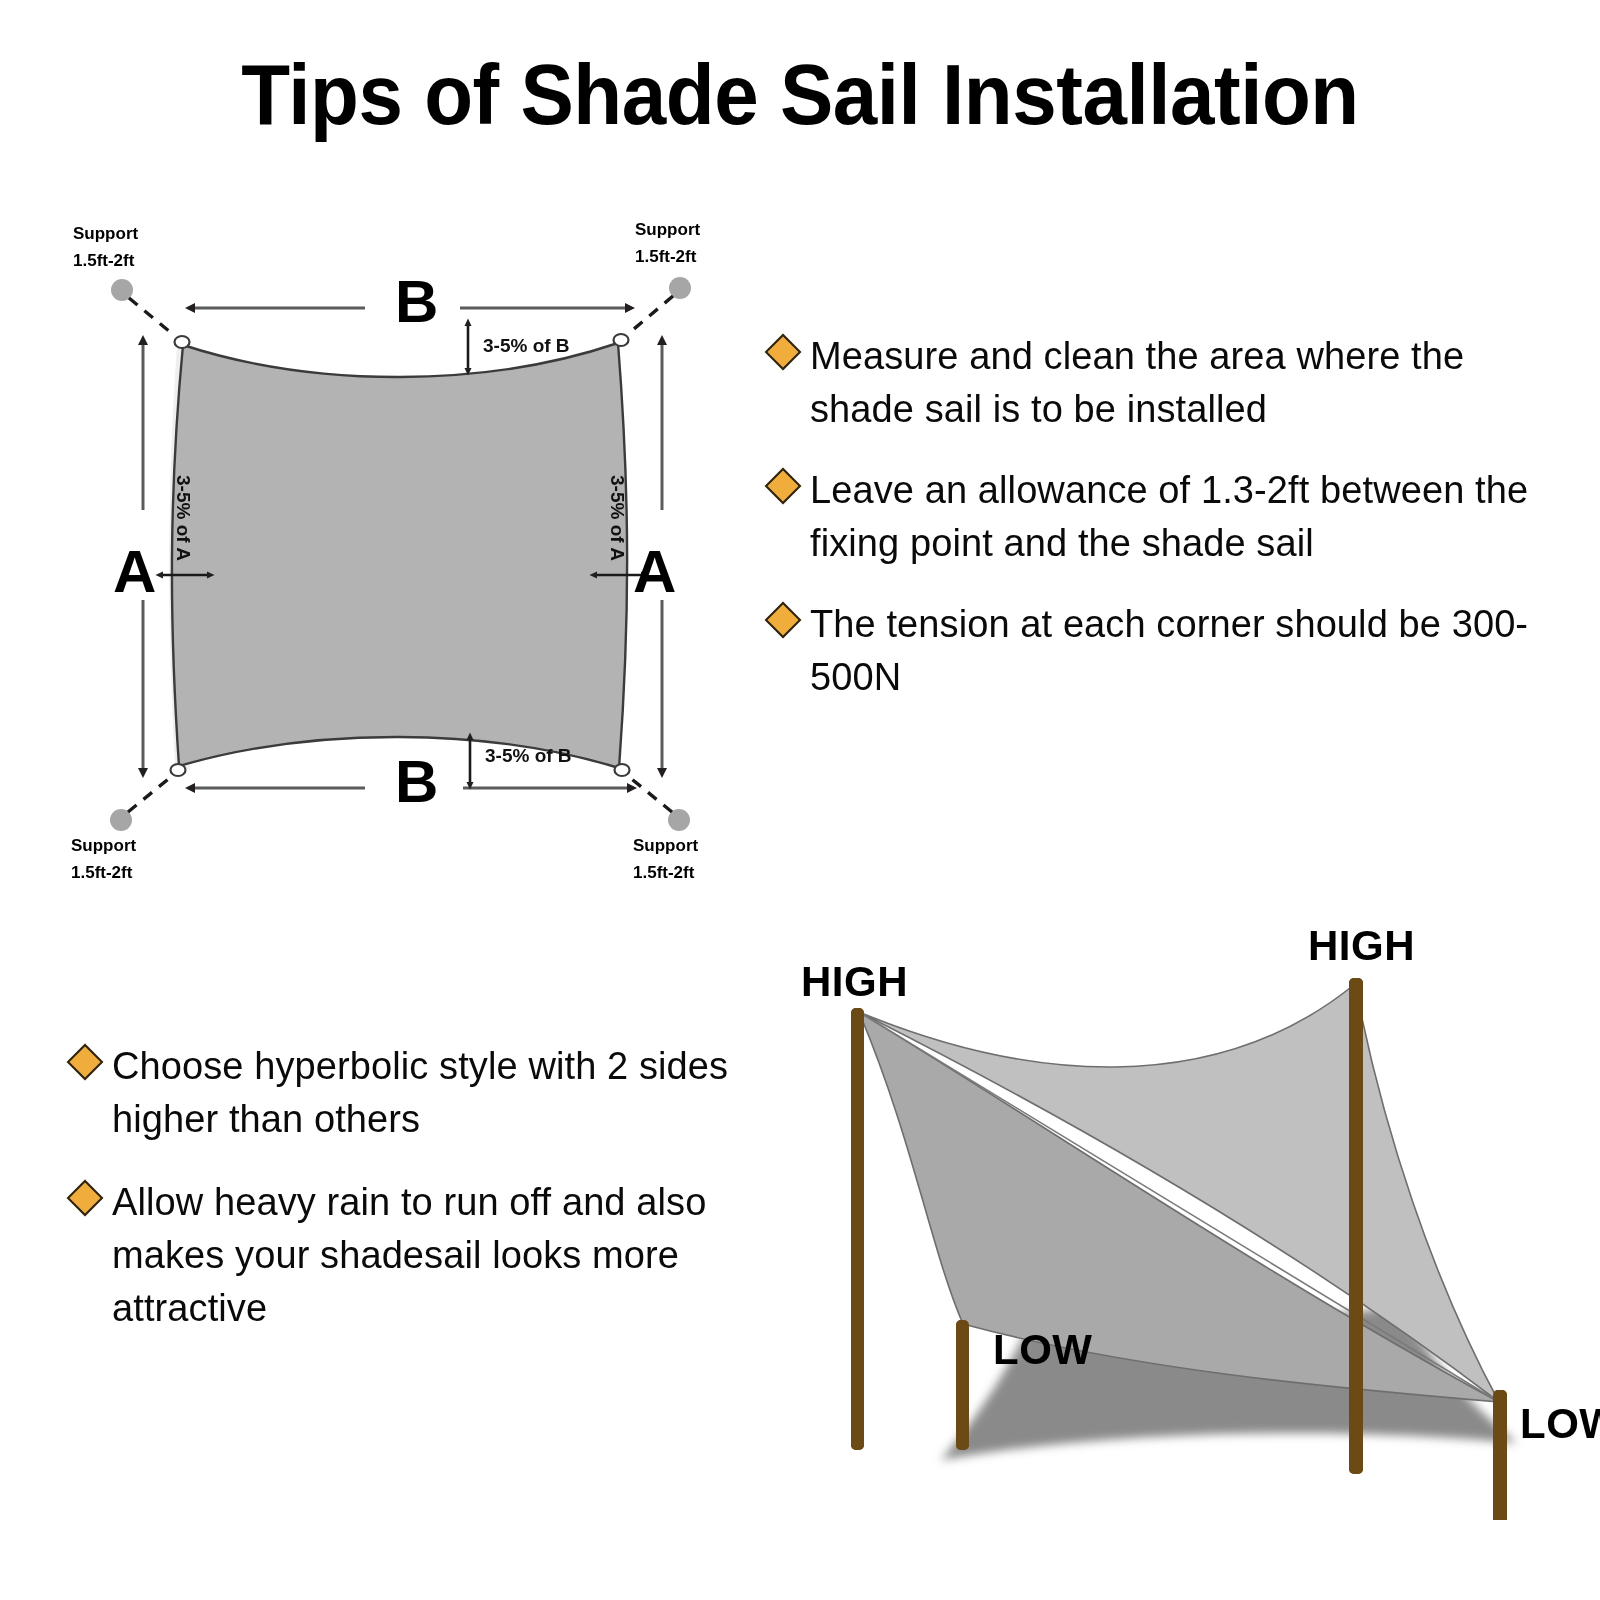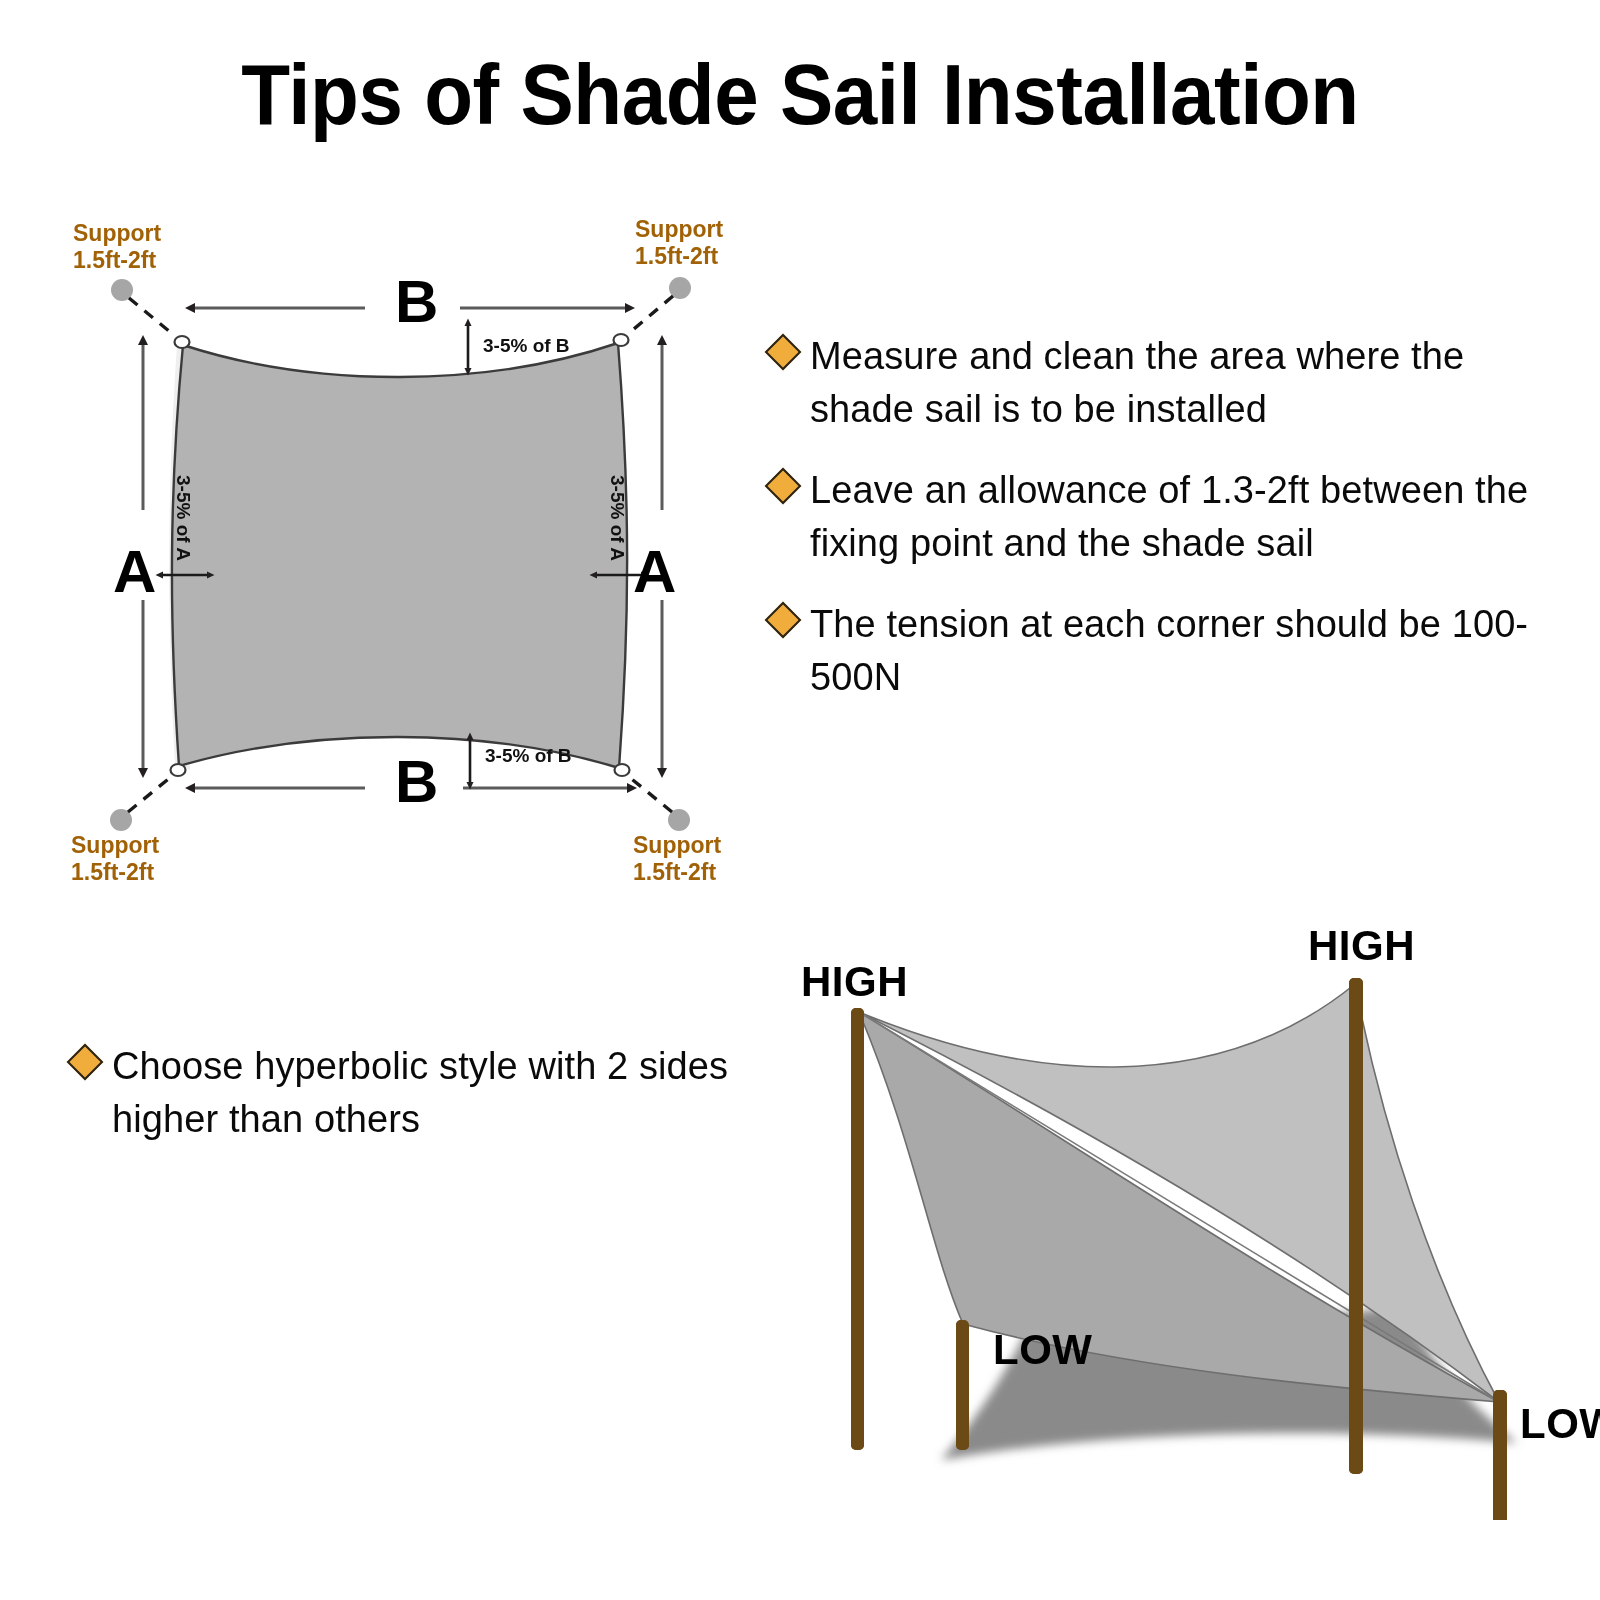--- a/index.html
+++ b/index.html
@@ -37,23 +37,23 @@
     position: absolute;
     left: 55px; top: 200px;
     width: 740px; height: 700px;
   }
   #sail-diagram svg { display: block; }
 
   .sd-label {
     position: absolute;
     font-family: "Liberation Sans", sans-serif;
     font-weight: 700;
-    font-size: 23px;
+    font-size: 17px;
     line-height: 27px;
-    color: #a16207;
+    color: #000000;
     white-space: nowrap;
   }
   .sd-letter {
     position: absolute;
     font-family: "Liberation Sans", sans-serif;
     font-weight: 700;
     font-size: 60px;
     line-height: 60px;
     color: #000000;
   }
@@ -215,28 +215,32 @@
     <div class="bullet-row">
       <span class="diamond"></span>
       <span class="bullet-text">Measure and clean the area where the shade sail is to be installed</span>
     </div>
     <div class="bullet-row">
       <span class="diamond"></span>
       <span class="bullet-text">Leave an allowance of 1.3-2ft between the fixing point and the shade sail</span>
     </div>
     <div class="bullet-row">
       <span class="diamond"></span>
-      <span class="bullet-text">The tension at each corner should be 100-500N</span>
+      <span class="bullet-text">The tension at each corner should be 300-500N</span>
     </div>
   </div>
 
   <div class="bullet-list" id="bullets-left">
     <div class="bullet-row">
       <span class="diamond"></span>
       <span class="bullet-text">Choose hyperbolic style with 2 sides higher than others</span>
+    </div>
+    <div class="bullet-row">
+      <span class="diamond"></span>
+      <span class="bullet-text">Allow heavy rain to run off and also makes your shadesail looks more attractive</span>
     </div>
   </div>
 
   <div id="hyper-diagram">
     <svg width="840" height="620" viewBox="0 0 840 620">
       <defs>
         <filter id="shadowBlur" x="-25%" y="-40%" width="150%" height="190%">
           <feGaussianBlur stdDeviation="5"></feGaussianBlur>
         </filter>
       </defs>

